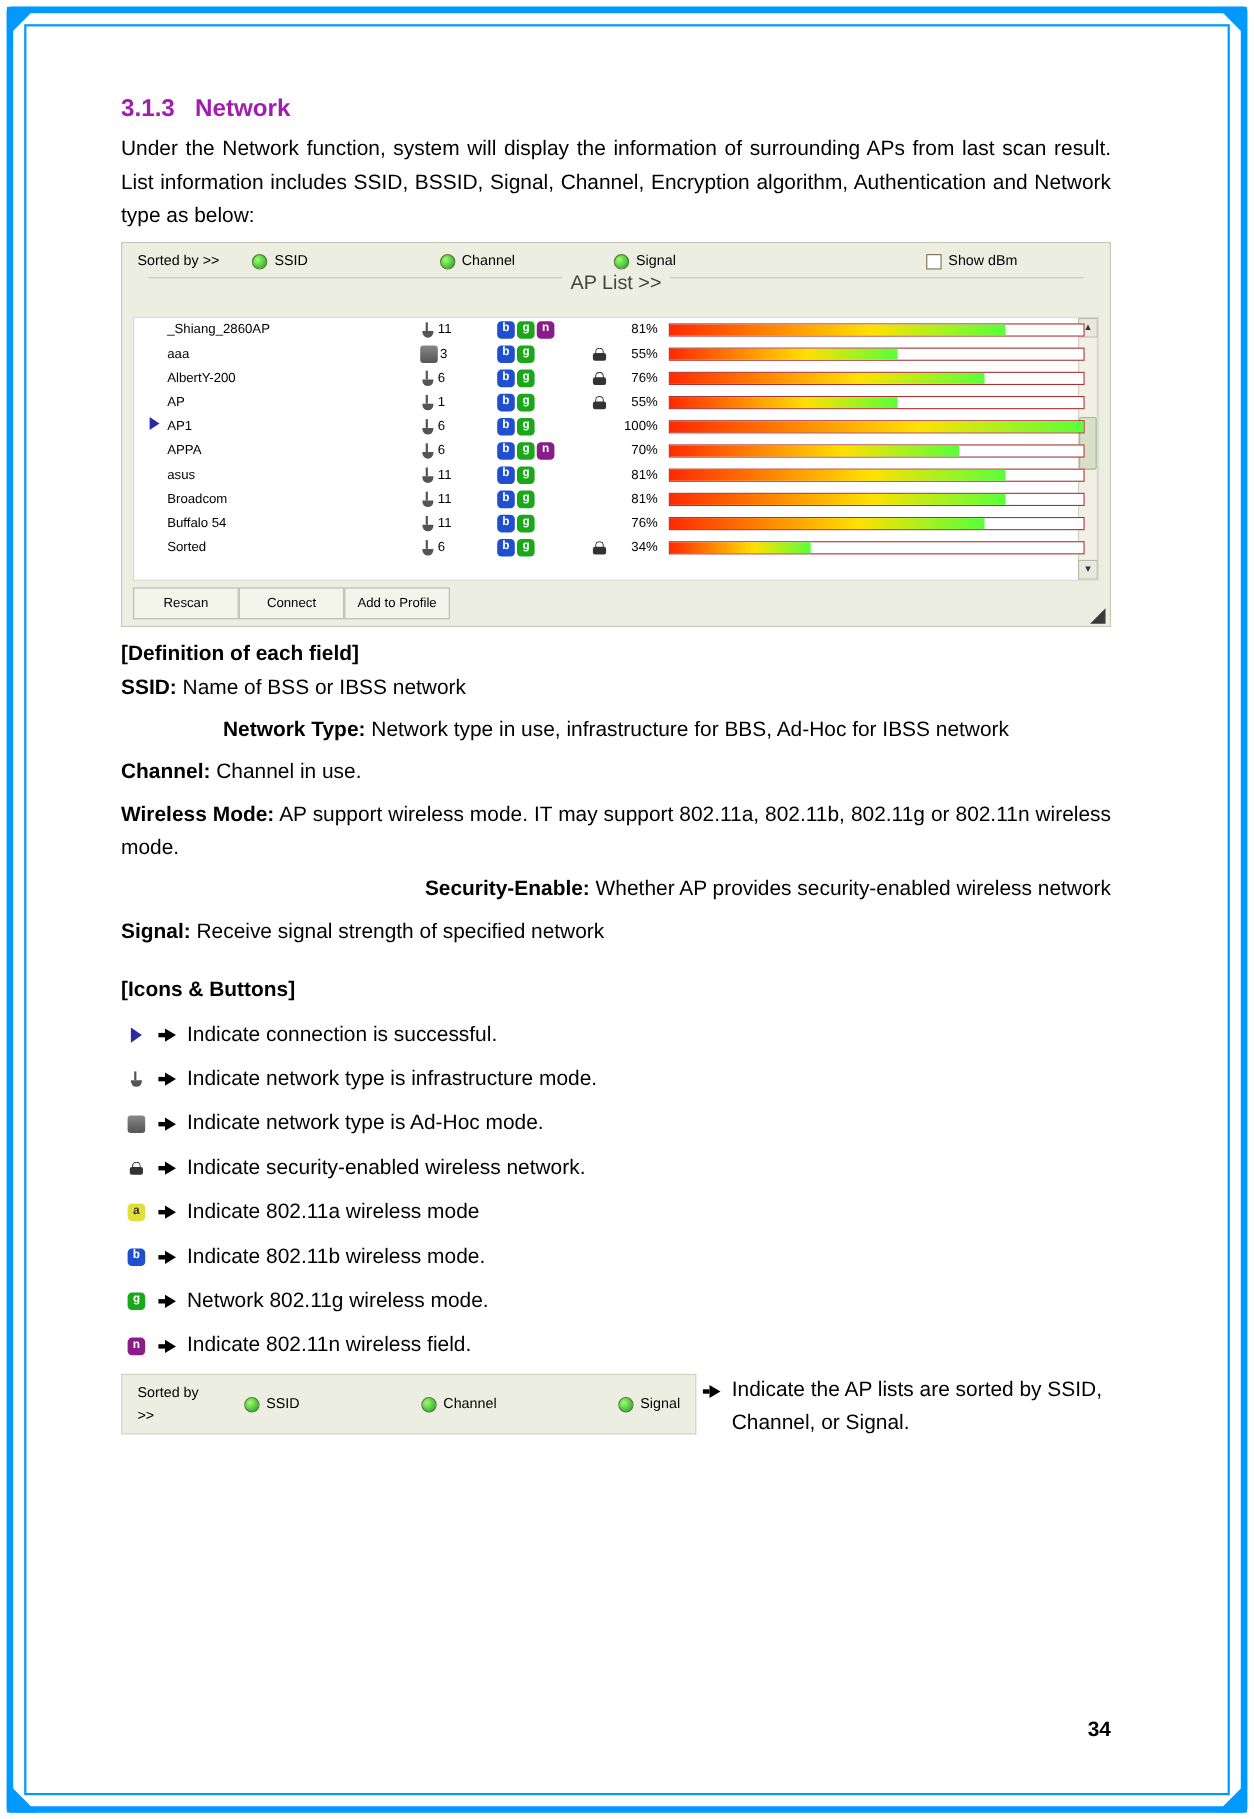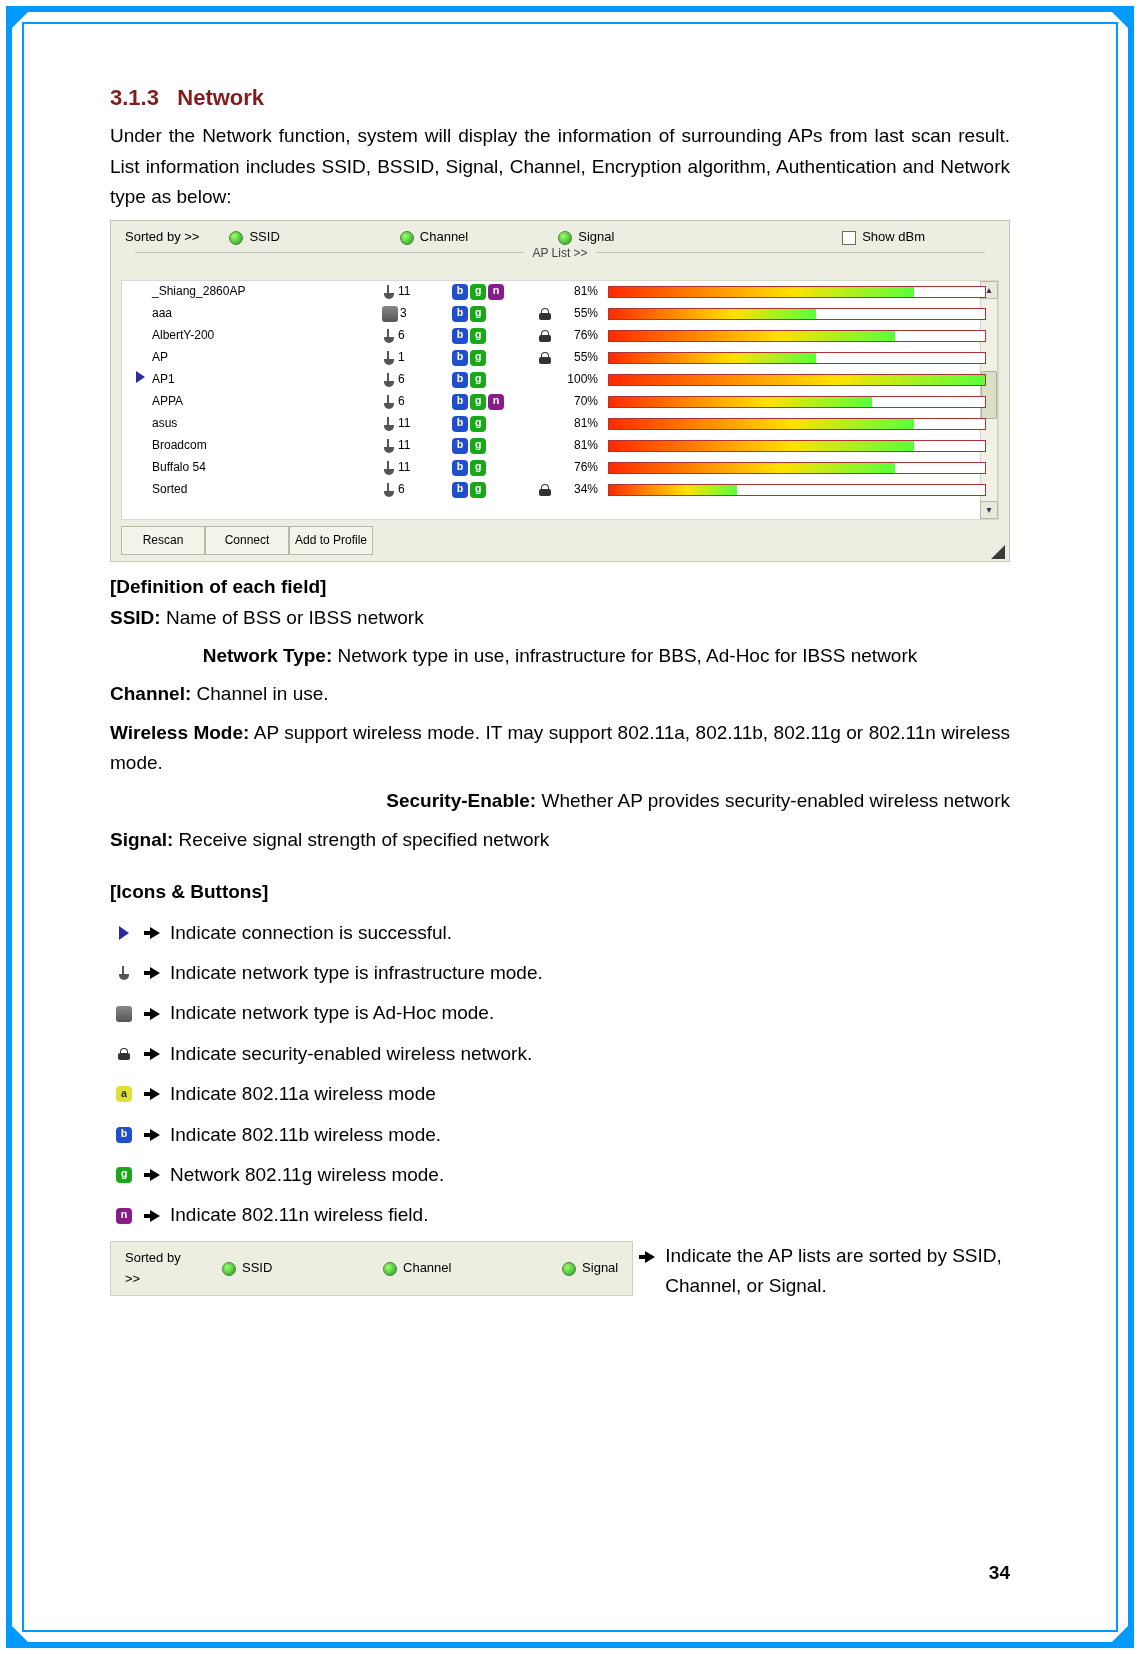--- a/index.html
+++ b/index.html
@@ -37,21 +37,21 @@
     position: absolute;
     left: 110px;
     right: 130px;
     top: 80px;
     bottom: 70px;
     color: #000;
     font-size: 19px;
     line-height: 1.6;
   }
   h3.section-title {
-    color: #7f1d1d;
+    color: #a21caf;
     font-size: 22px;
     margin: 0 0 6px 0;
     font-weight: bold;
   }
   .para { text-align: justify; margin-bottom: 8px; }
 
   
   .ap-panel {
     width: 100%;
     background: #eceee1;
@@ -80,21 +80,21 @@
     display: inline-block; background: #fff;
   }
   .ap-divider {
     margin: 4px 24px 0 24px;
     border-top: 1px solid #c2c5b3;
     position: relative;
     text-align: center;
   }
   .ap-divider span {
     position: relative; top: -10px; background: #eceee1; padding: 0 8px;
-    font-size: 12px; color: #444;
+    font-size: 18px; color: #444;
   }
 
   .ap-list {
     background: #fff;
     margin: 6px 10px 4px 10px;
     border: 1px solid #d7d9cc;
     position: relative;
     height: 240px;
     overflow: hidden;
   }
@@ -188,21 +188,21 @@
   }
 
   .ap-buttons {
     display: flex; gap: 0; padding: 2px 10px 6px 10px;
     position: relative;
   }
   .ap-btn {
     border: 1px solid #b6b8a8;
     background: #f3f4ea;
     padding: 4px 0;
-    width: 84px;
+    width: 96px;
     text-align: center;
     font-size: 12px;
   }
   .panel-corner {
     position: absolute; right: 4px; bottom: 2px;
     width: 0; height: 0;
     border-left: 14px solid transparent;
     border-bottom: 14px solid #3a3a3a;
   }
 

